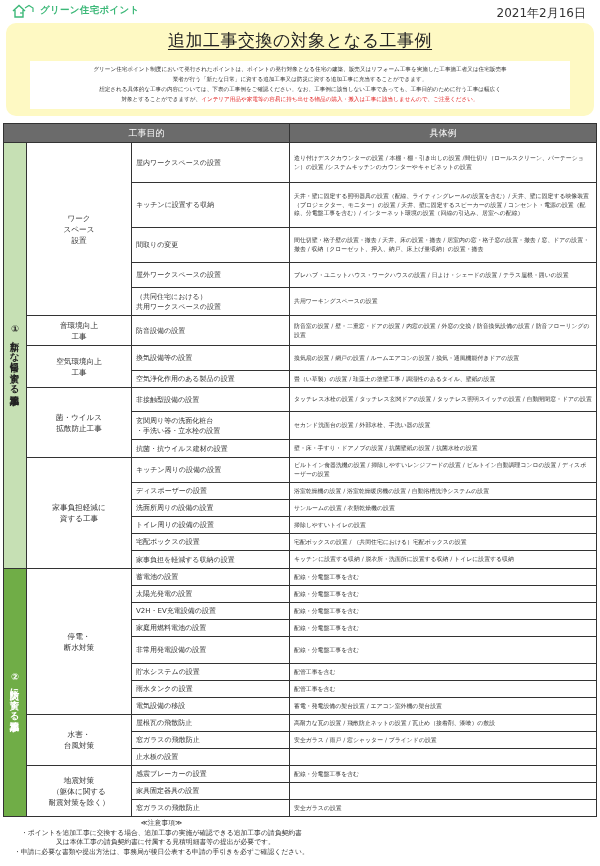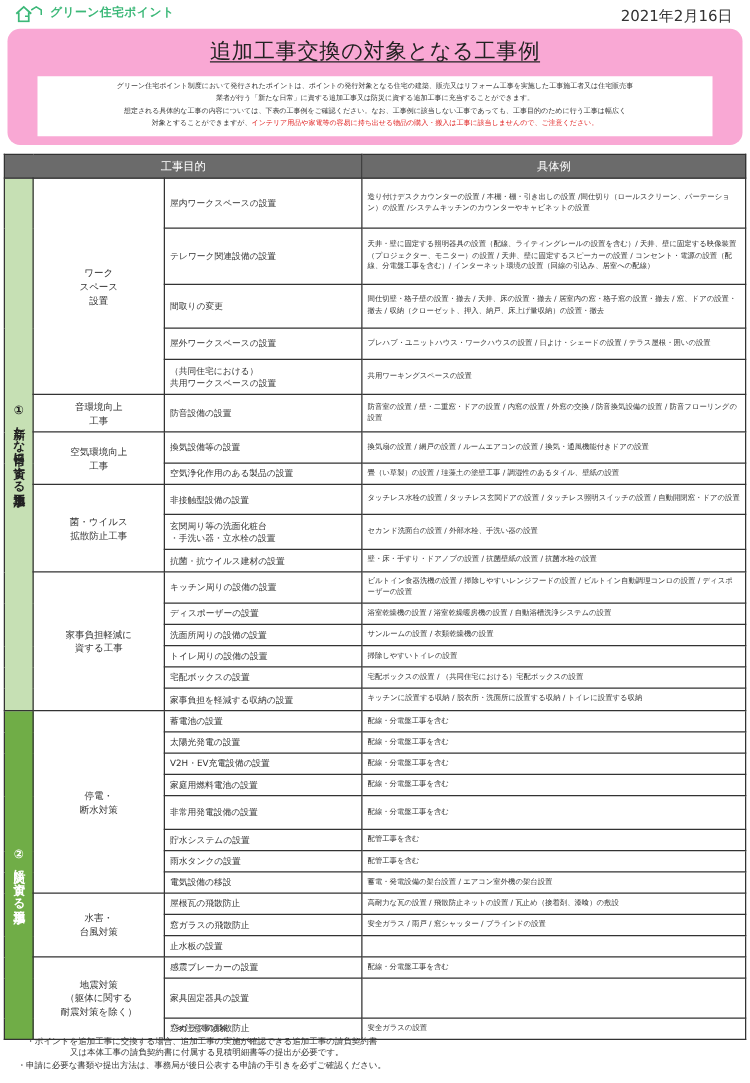--- a/index.html
+++ b/index.html
@@ -5,21 +5,21 @@
   * { box-sizing: border-box; margin: 0; padding: 0; }
   html, body { width: 600px; height: 866px; background: #ffffff; overflow: hidden; }
   body { font-family: "DejaVu Sans", "Liberation Sans", sans-serif; color: #333; position: relative; }
 
   .topbar { position: absolute; left: 0; top: 0; width: 600px; height: 22px; }
   .logo { position: absolute; left: 12px; top: 4px; display: flex; gap: 4px; }
   .logo svg { width: 24px; height: 14px; }
   .logo-text { font-size: 9.5px; color: #3cb878; font-weight: bold; letter-spacing: 0.3px; }
   .date { position: absolute; right: 14px; top: 5px; font-size: 12px; color: #333; }
 
-  .banner { position: absolute; left: 6px; top: 23px; width: 588px; height: 93px; background: #f9a8d4; border-radius: 10px; }
+  .banner { position: absolute; left: 6px; top: 23px; width: 588px; height: 93px; background: #fef9c3; border-radius: 10px; }
   .title { position: absolute; left: 0; top: 6px; width: 588px; text-align: center; font-size: 17px; color: #222; text-decoration: underline; text-underline-offset: 3px; letter-spacing: 0.5px; }
   .intro { position: absolute; left: 24px; top: 38px; width: 540px; height: 48px; background: #fff; padding: 3px 6px; font-size: 5.6px; line-height: 10px; text-align: center; color: #333; }
   .intro .red { color: #e02020; }
 
   table.works { position: absolute; left: 3px; top: 123px; width: 594px; border-collapse: collapse; table-layout: fixed; font-size: 6.6px; }
   table.works td, table.works th { border: 1px solid #333; vertical-align: middle; }
   table.works th { background: #6b6b6b; color: #fff; font-weight: normal; font-size: 9px; height: 19px; }
   .cat { width: 23px; text-align: center; font-weight: bold; font-size: 9.5px; color: #222; line-height: 11px; padding: 0 4px; }
   .cat1 { background: #c6e0b4; }
   .cat2 { background: #70ad47; color: #fff; }
@@ -74,21 +74,21 @@
       <td rowspan="17" class="cat cat1">
           <div style="writing-mode:vertical-rl;text-orientation:upright;margin:auto;">①新たな日常に資する追加工事</div>
         </td>
       <td rowspan="5" class="purpose">ワーク
 スペース
 設置</td>
       <td class="item">屋内ワークスペースの設置</td>
       <td class="ex">造り付けデスクカウンターの設置 / 本棚・棚・引き出しの設置 /間仕切り（ロールスクリーン、パーテーション）の設置 /システムキッチンのカウンターやキャビネットの設置</td>
     </tr>
     <tr style="height:45px">
-      <td class="item">テレワーク関連設備の設置</td>
+      <td class="item">キッチンに設置する収納</td>
       <td class="ex">天井・壁に固定する照明器具の設置（配線、ライティングレールの設置を含む）/ 天井、壁に固定する映像装置（プロジェクター、モニター）の設置 / 天井、壁に固定するスピーカーの設置 / コンセント・電源の設置（配線、分電盤工事を含む）/ インターネット環境の設置（回線の引込み、居室への配線）</td>
     </tr>
     <tr style="height:35px">
       <td class="item">間取りの変更</td>
       <td class="ex">間仕切壁・格子壁の設置・撤去 / 天井、床の設置・撤去 / 居室内の窓・格子窓の設置・撤去 / 窓、ドアの設置・撤去 / 収納（クローゼット、押入、納戸、床上げ量収納）の設置・撤去</td>
     </tr>
     <tr style="height:25px">
       <td class="item">屋外ワークスペースの設置</td>
       <td class="ex">プレハブ・ユニットハウス・ワークハウスの設置 / 日よけ・シェードの設置 / テラス屋根・囲いの設置</td>
     </tr>
@@ -206,21 +206,21 @@
       <td class="item">止水板の設置</td>
       <td class="ex"></td>
     </tr>
     <tr style="height:17px">
       <td rowspan="3" class="purpose">地震対策
 （躯体に関する
 耐震対策を除く）</td>
       <td class="item">感震ブレーカーの設置</td>
       <td class="ex">配線・分電盤工事を含む</td>
     </tr>
-    <tr style="height:32px">
+    <tr style="height:17px">
       <td class="item">家具固定器具の設置</td>
       <td class="ex"></td>
     </tr>
     <tr style="height:17px">
       <td class="item">窓ガラスの飛散防止</td>
       <td class="ex">安全ガラスの設置</td>
     </tr>
   </tbody>
 </table>
 

